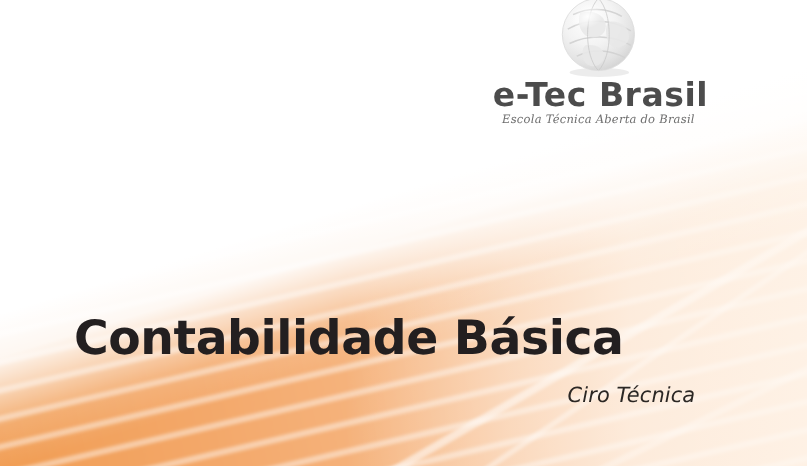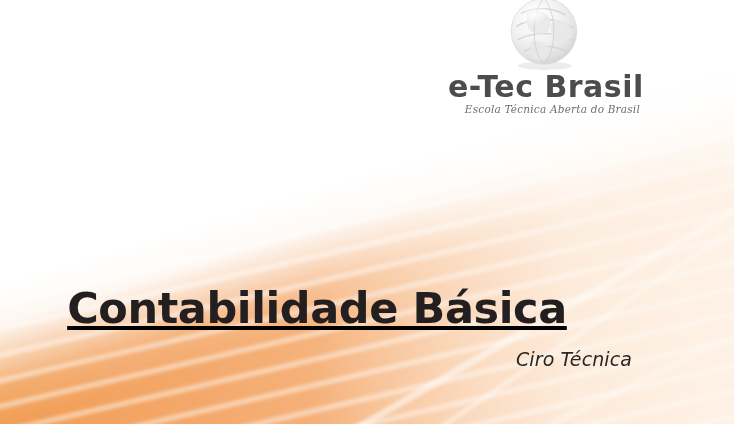--- a/index.html
+++ b/index.html
@@ -194,32 +194,30 @@
 
   .logo-tag {
     font-family: "DejaVu Serif", serif;
     font-style: italic;
     font-size: 10.5px;
     font-weight: 400;
     letter-spacing: 0.2px;
     color: #6e6e6e;
     margin-top: 2px;
     white-space: nowrap;
-    text-align: right;
   }
 
   
 
   #title-block {
     position: absolute;
     left: 0;
     right: 100px;
     top: 286px;
     text-align: center;
-    text-decoration: underline;
   }
 
   #book-title {
     font-family: "DejaVu Sans", sans-serif;
     font-size: 43px;
     font-weight: 700;
     letter-spacing: -0.4px;
     color: #231f20;
     line-height: 1.05;
     white-space: nowrap;

